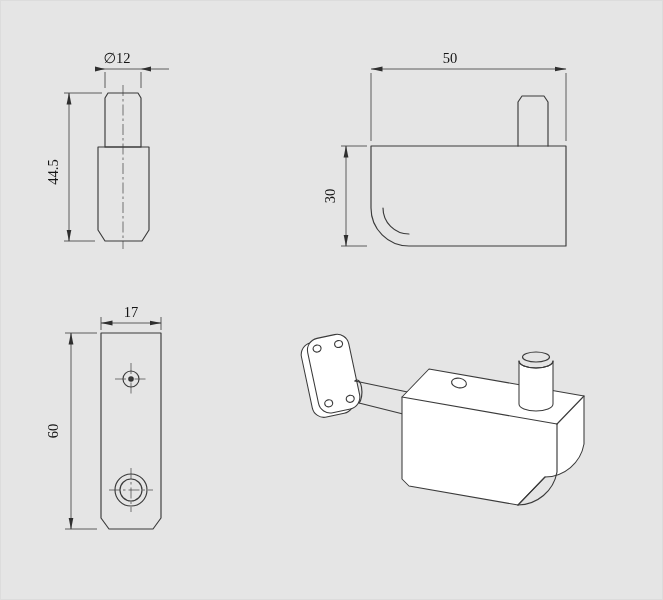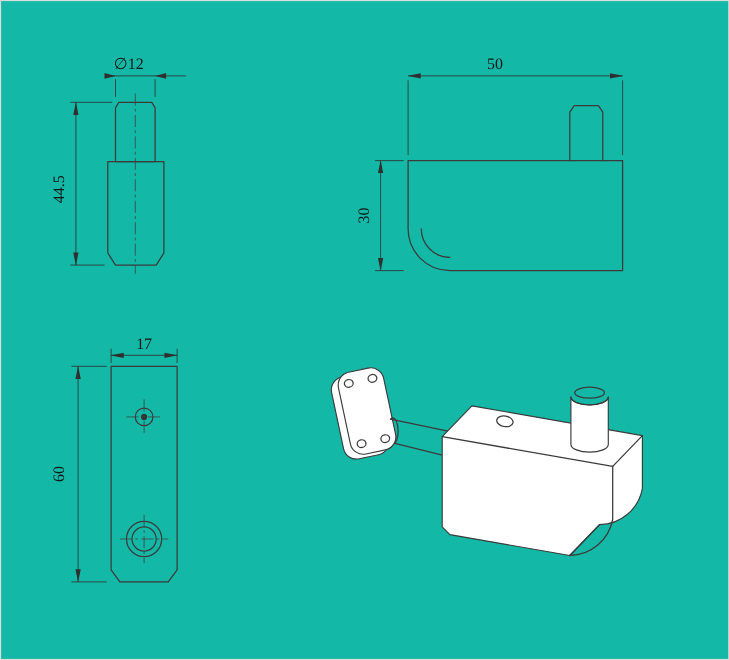--- a/index.html
+++ b/index.html
@@ -1,17 +1,17 @@
 <!DOCTYPE html>
 <html><head>
 <meta charset="utf-8">
 <style>
   html,body{margin:0;padding:0;background:#ffffff;}
   .page{
-    width:663px;height:600px;position:relative;background:#14b8a6;
+    width:663px;height:600px;position:relative;background:#e5e5e5;
     box-sizing:border-box;border:1px solid #dcdcdc;
     font-family:"Liberation Serif","DejaVu Serif",serif;
   }
   svg{display:block;}
   .outline{fill:none;stroke:#3b3b3b;stroke-width:1.15;stroke-linejoin:round;stroke-linecap:round;}
   .outline-f{fill:#ffffff;stroke:#3b3b3b;stroke-width:1.05;stroke-linejoin:round;stroke-linecap:round;}
   .dim{stroke:#2f2f2f;stroke-width:0.75;fill:none;}
   .cl{stroke:#3f3f3f;stroke-width:0.7;fill:none;stroke-dasharray:11 3 2.5 3;}
   .dimtext{font-family:"Liberation Serif","DejaVu Serif",serif;font-size:14.5px;fill:#141414;}
   .arrowfill{fill:#2f2f2f;stroke:none;}

